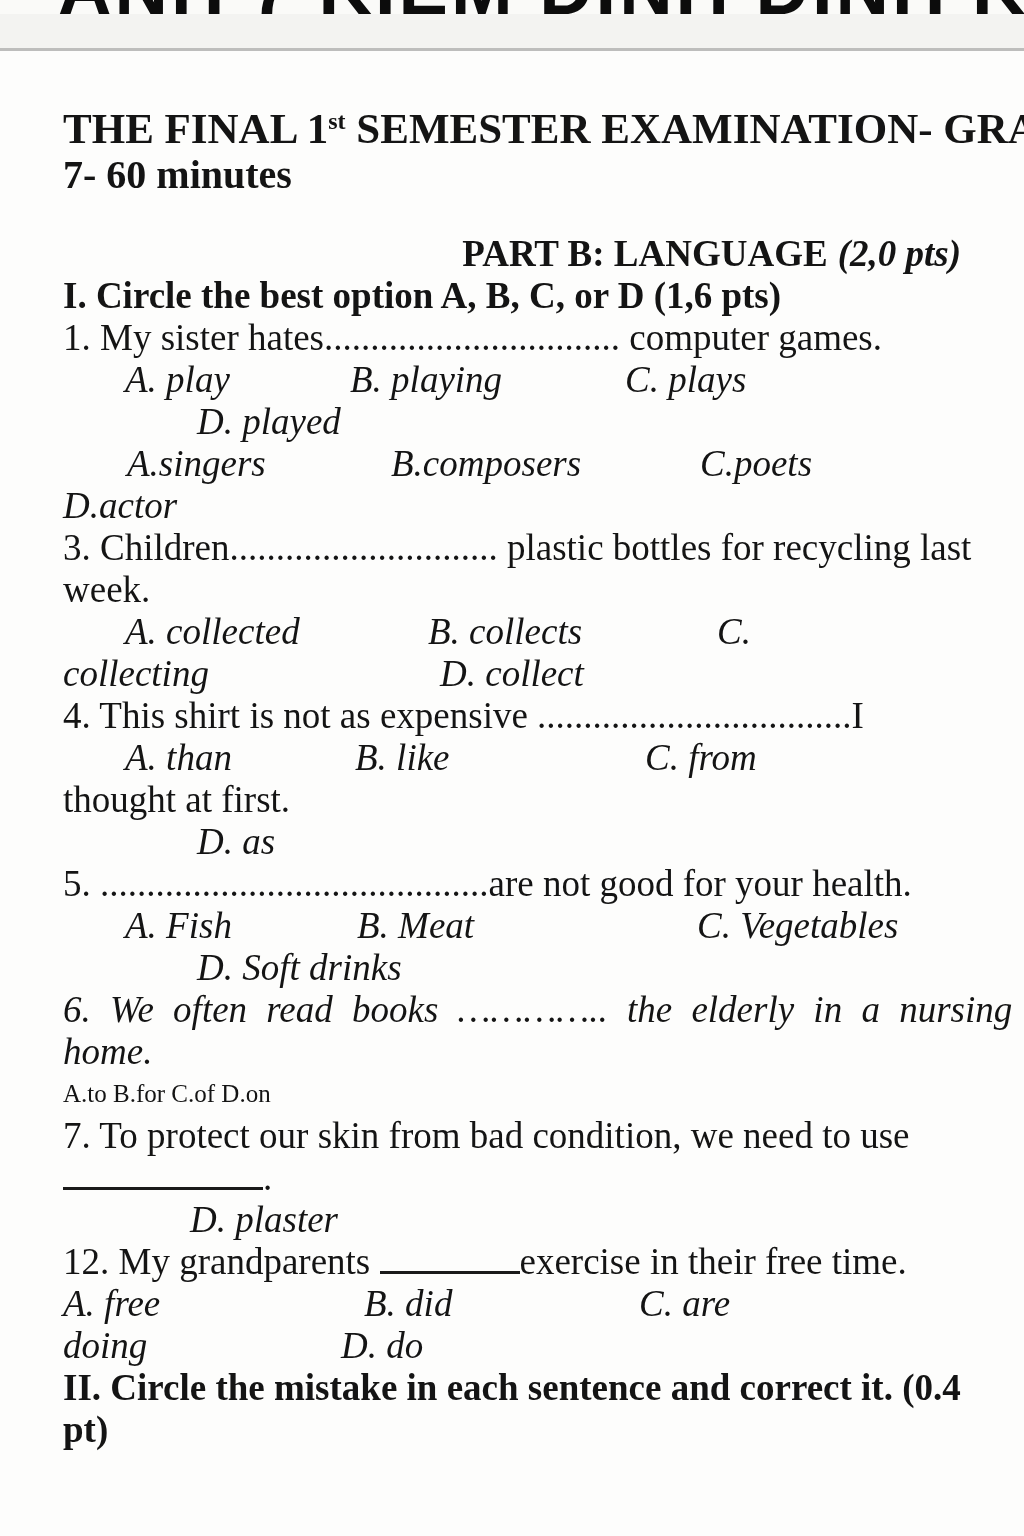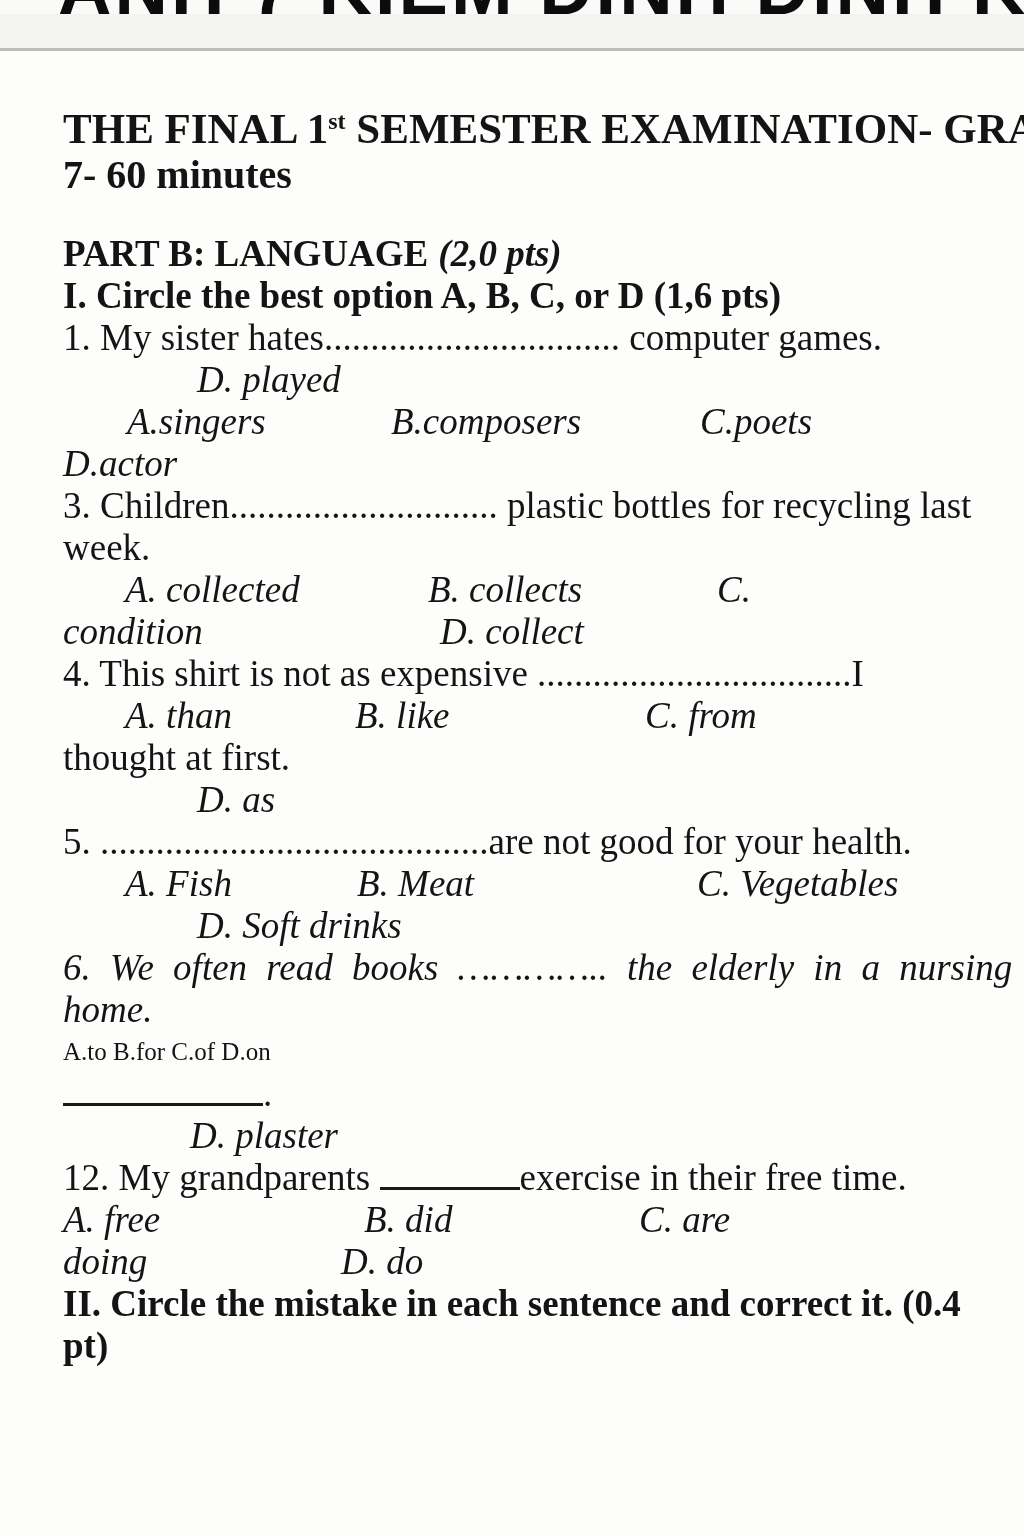--- a/index.html
+++ b/index.html
@@ -59,21 +59,21 @@
   .body-lines {
     margin-top: 36px;
   }
   .line {
     position: relative;
     height: 42px;
     line-height: 42px;
     font-size: 37px;
     white-space: nowrap;
   }
-  .center { text-align: left; }
+  .center { text-align: right; }
   .bold { font-weight: bold; }
   .it { font-style: italic; }
   .pts { margin-left: 10px; }
   .opt {
     position: absolute;
     top: 0;
     font-style: italic;
   }
   .small-line {
     font-size: 25px;
@@ -101,39 +101,44 @@
   <div class="title2">7- 60 minutes</div>
 
   <div class="body-lines">
 
     <div class="line center"><span class="bold">PART B: LANGUAGE</span><span class="bold it pts">(2,0 pts)</span></div>
 
     <div class="line bold">I. Circle the best option A, B, C, or D (1,6 pts)</div>
 
     <div class="line">1. My sister hates................................ computer games.</div>
     <div class="line">
+      <span class="opt" style="left:62px">A. play</span>
+      <span class="opt" style="left:287px">B. playing</span>
+      <span class="opt" style="left:562px">C. plays</span>
+    </div>
+    <div class="line">
       <span class="opt" style="left:134px">D. played</span>
     </div>
 
     <div class="line">
       <span class="opt" style="left:64px">A.singers</span>
       <span class="opt" style="left:328px">B.composers</span>
       <span class="opt" style="left:637px">C.poets</span>
     </div>
     <div class="line it">D.actor</div>
 
     <div class="line">3. Children............................. plastic bottles for recycling last</div>
     <div class="line">week.</div>
     <div class="line">
       <span class="opt" style="left:62px">A. collected</span>
       <span class="opt" style="left:365px">B. collects</span>
       <span class="opt" style="left:654px">C.</span>
     </div>
     <div class="line">
-      <span class="opt" style="left:0">condition</span>
+      <span class="opt" style="left:0">collecting</span>
       <span class="opt" style="left:377px">D. collect</span>
     </div>
 
     <div class="line">4. This shirt is not as expensive ..................................I</div>
     <div class="line">
       <span class="opt" style="left:62px">A. than</span>
       <span class="opt" style="left:292px">B. like</span>
       <span class="opt" style="left:582px">C. from</span>
     </div>
     <div class="line">thought at first.</div>
@@ -148,20 +153,21 @@
       <span class="opt" style="left:634px">C. Vegetables</span>
     </div>
     <div class="line">
       <span class="opt" style="left:134px">D. Soft drinks</span>
     </div>
 
     <div class="line it justify">6. We often  read books ………….. the elderly in a nursing</div>
     <div class="line it">home.</div>
     <div class="line small-line">A.to B.for C.of D.on</div>
 
+    <div class="line">7. To protect our skin from bad condition, we need to use</div>
     <div class="line"><span class="blank blank-q7"></span><span>.</span></div>
     <div class="line">
       <span class="opt" style="left:127px">D. plaster</span>
     </div>
 
     <div class="line"><span>12. My grandparents </span><span class="blank blank-q12"></span><span>exercise in their free time.</span></div>
     <div class="line">
       <span class="opt" style="left:0">A. free</span>
       <span class="opt" style="left:301px">B. did</span>
       <span class="opt" style="left:576px">C. are</span>

